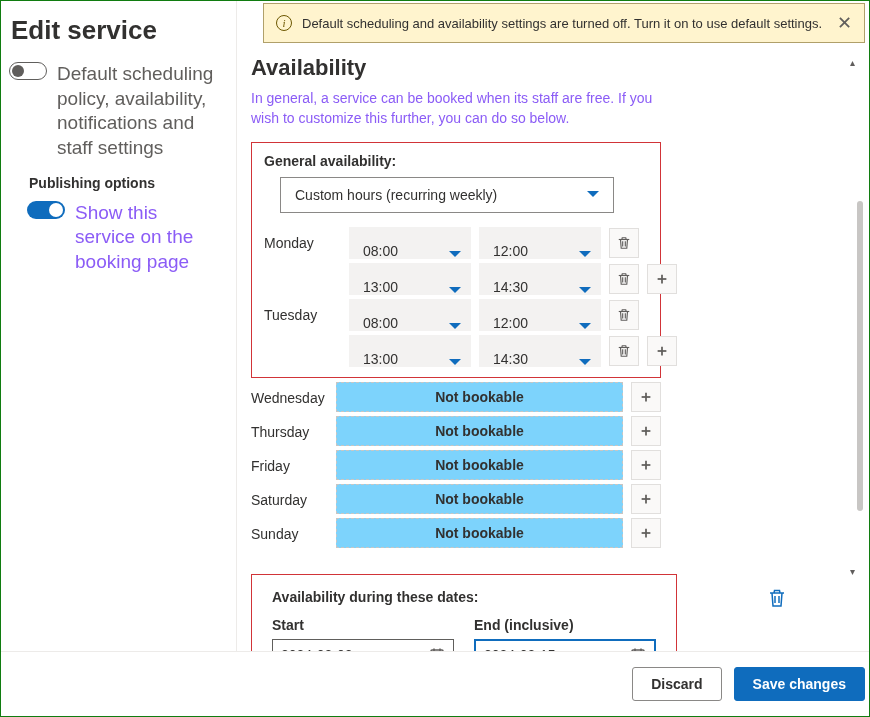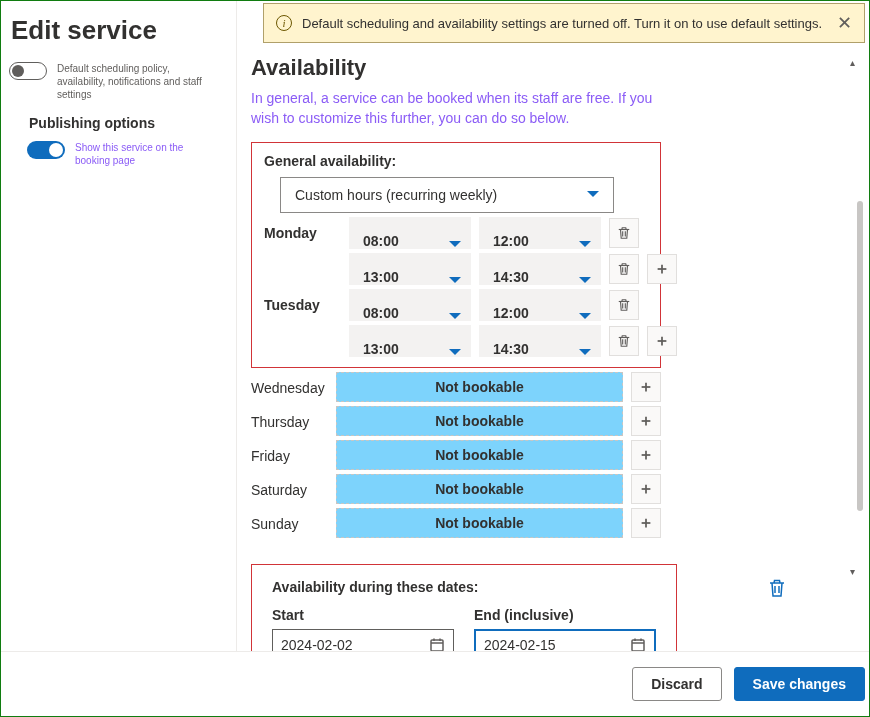--- a/index.html
+++ b/index.html
@@ -58,21 +58,21 @@
   }
   .toggle.on::after {
     content: "";
     position: absolute;
     right: 2px; top: 2px;
     width: 14px; height: 14px;
     border-radius: 50%;
     background: #fff;
   }
   .toggle-label {
-    font-size: 10px;
+    font-size: 19px;
     color: #605e5c;
     line-height: 1.3;
   }
   .section-title {
     font-weight: 600;
     font-size: 14px;
     margin: 12px 0 10px 20px;
   }
   
   .notif {
@@ -173,22 +173,21 @@
     left: 0; top: 0;
     border-left: 6px solid transparent;
     border-right: 6px solid transparent;
     border-top: 6px solid #0f6cbd;
   }
   
   .sched {
     display: grid;
     grid-template-columns: 85px 1fr;
     row-gap: 4px;
-    margin-top: 4px;
-    font-weight: bold;
+    margin-top: 14px;
   }
   .day-label {
     padding-top: 8px;
   }
   .slots {
     display: flex;
     flex-direction: column;
     gap: 4px;
   }
   .slot-row {

